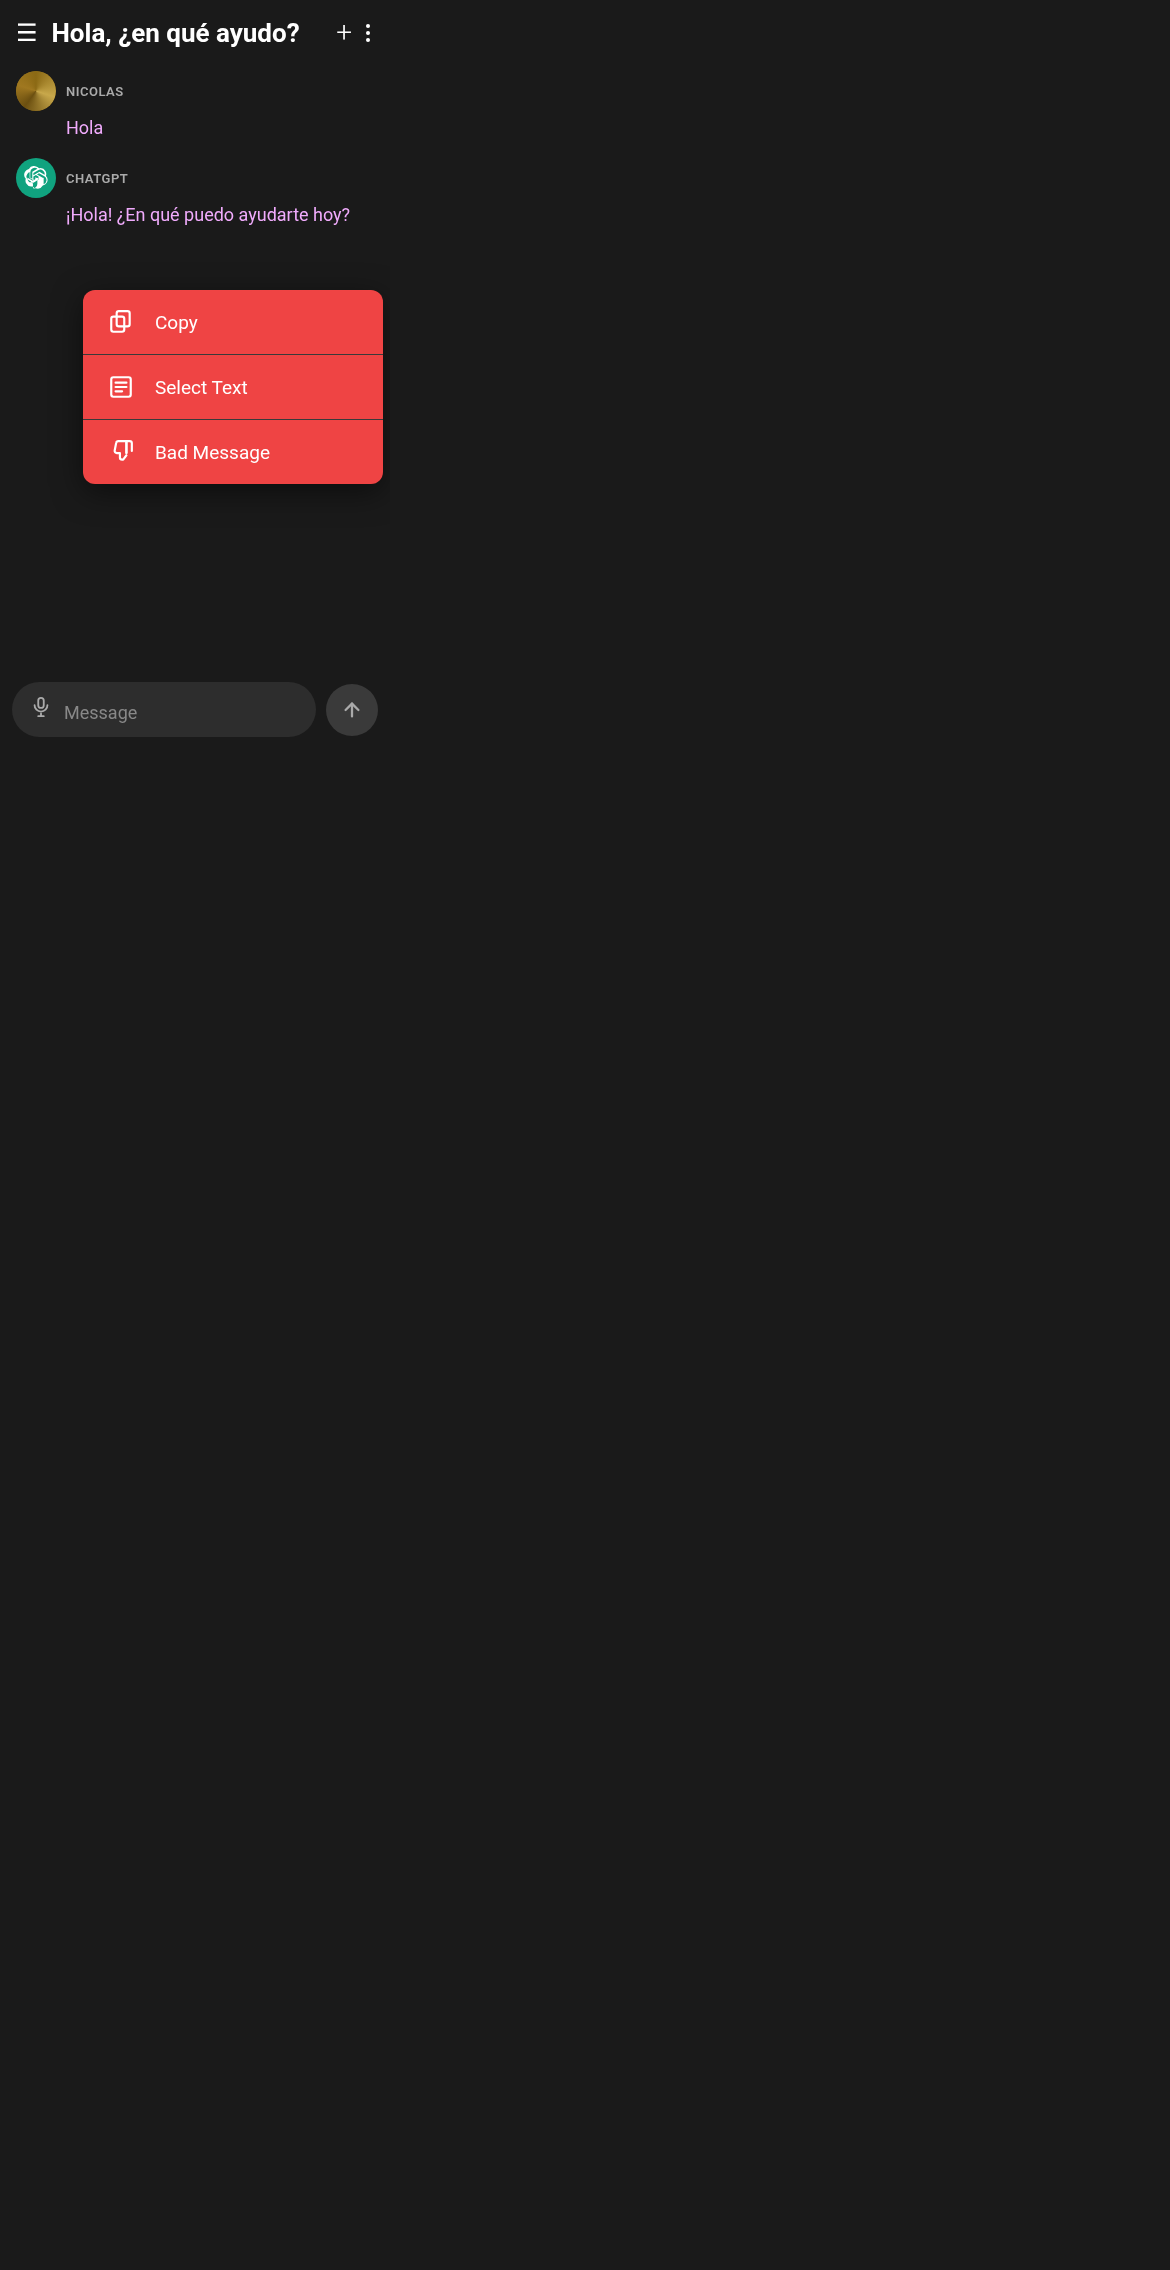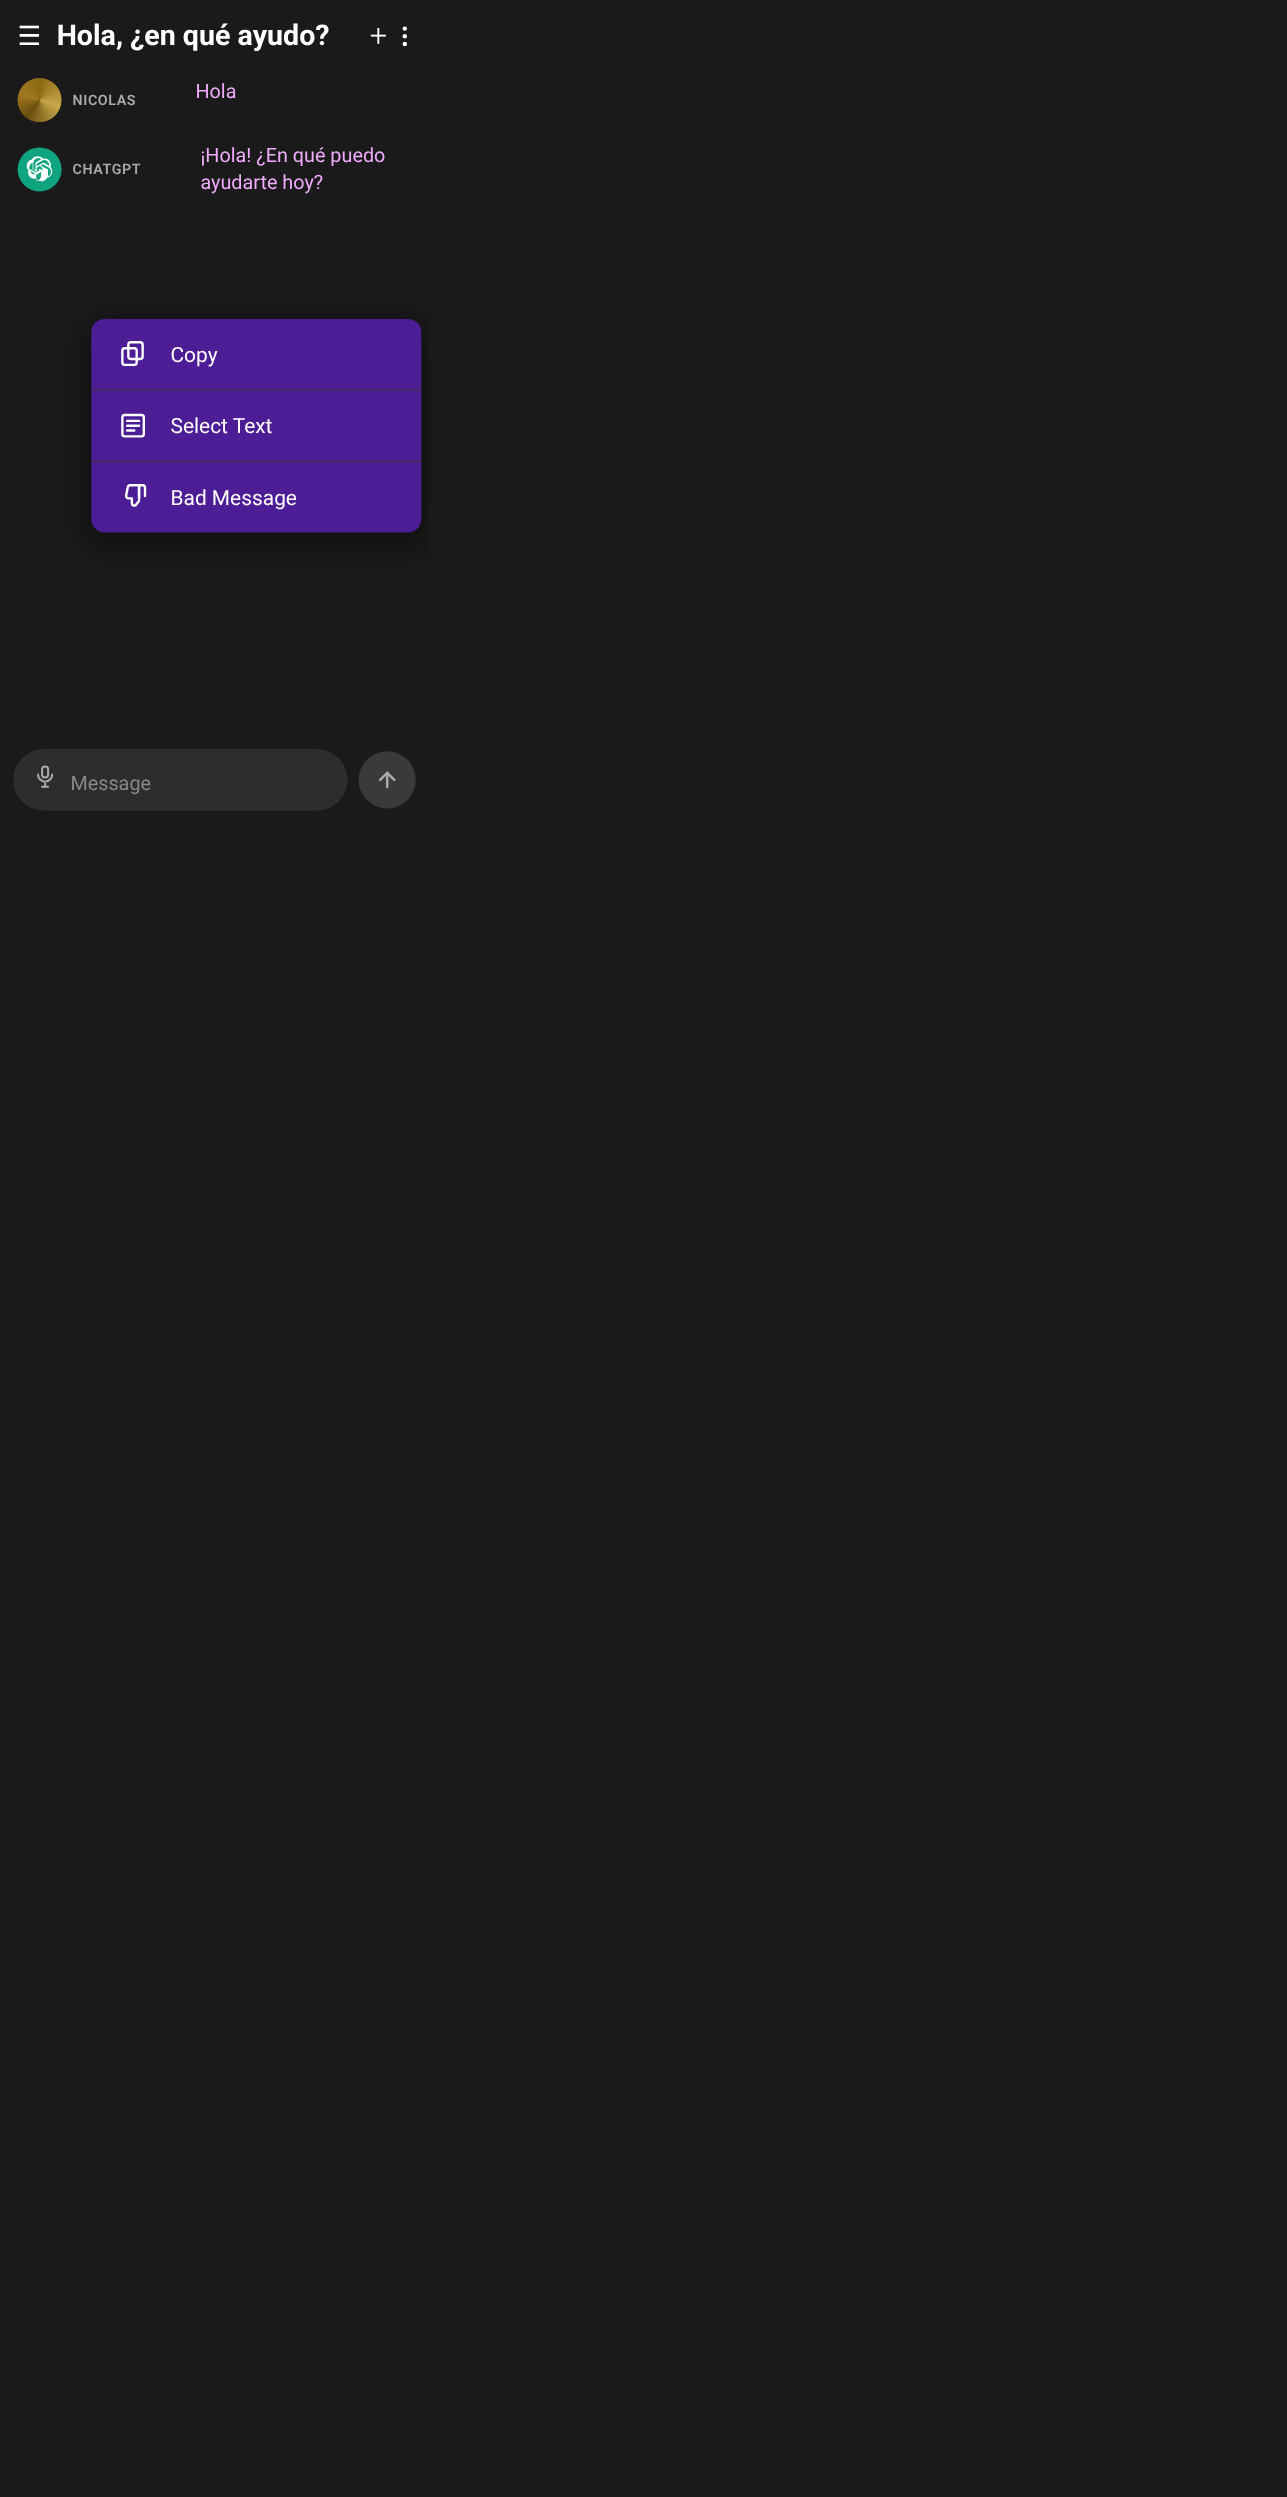--- a/index.html
+++ b/index.html
@@ -71,21 +71,21 @@
     
     .chat-area {
       padding: 10px 16px;
       display: flex;
       flex-direction: column;
       gap: 18px;
     }
 
     .message-row {
       display: flex;
-      flex-direction: row;
+      flex-direction: column;
       gap: 4px;
     }
 
     .message-header {
       display: flex;
       align-items: center;
       gap: 10px;
     }
 
     .avatar {
@@ -140,21 +140,21 @@
       right: 0;
       bottom: 0;
       z-index: 10;
     }
 
     .context-menu {
       position: absolute;
       top: 290px;
       left: 83px;
       width: 300px;
-      background-color: #4c1d95;
+      background-color: #ef4444;
       border-radius: 12px;
       overflow: hidden;
       box-shadow: 0 8px 30px rgba(0,0,0,0.5);
     }
 
     .context-menu-item {
       display: flex;
       align-items: center;
       gap: 20px;
       padding: 18px 24px;

